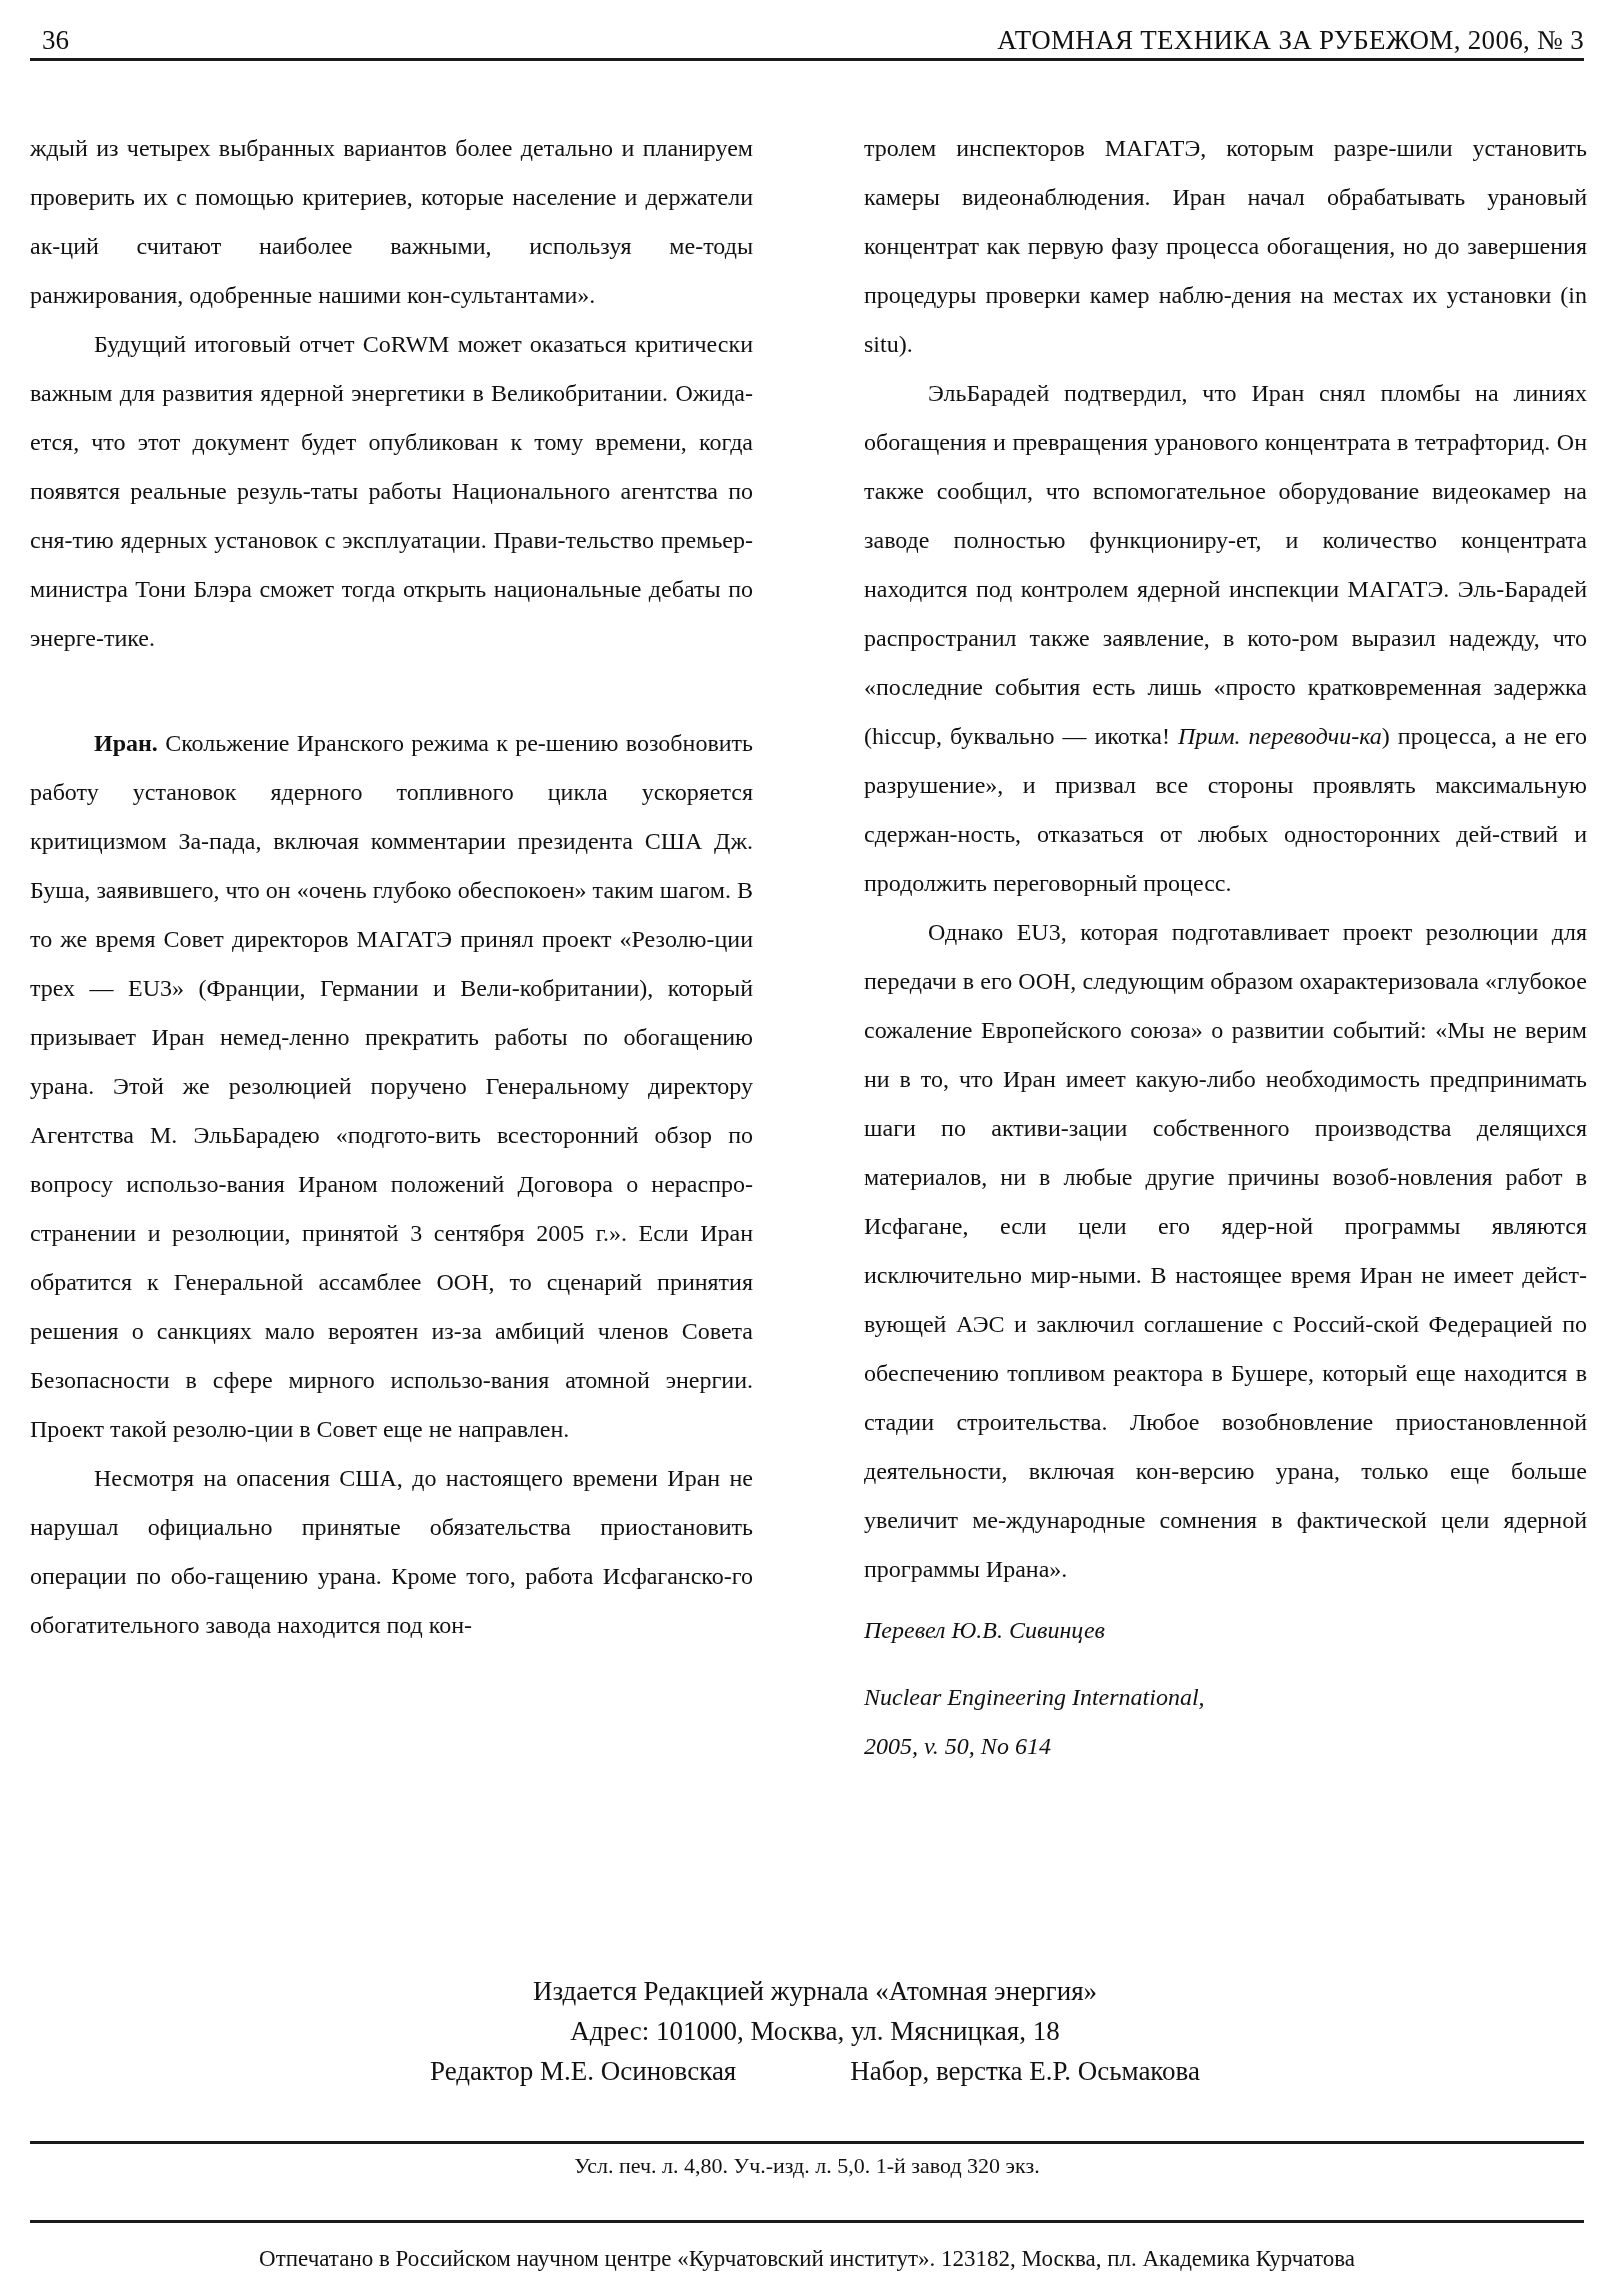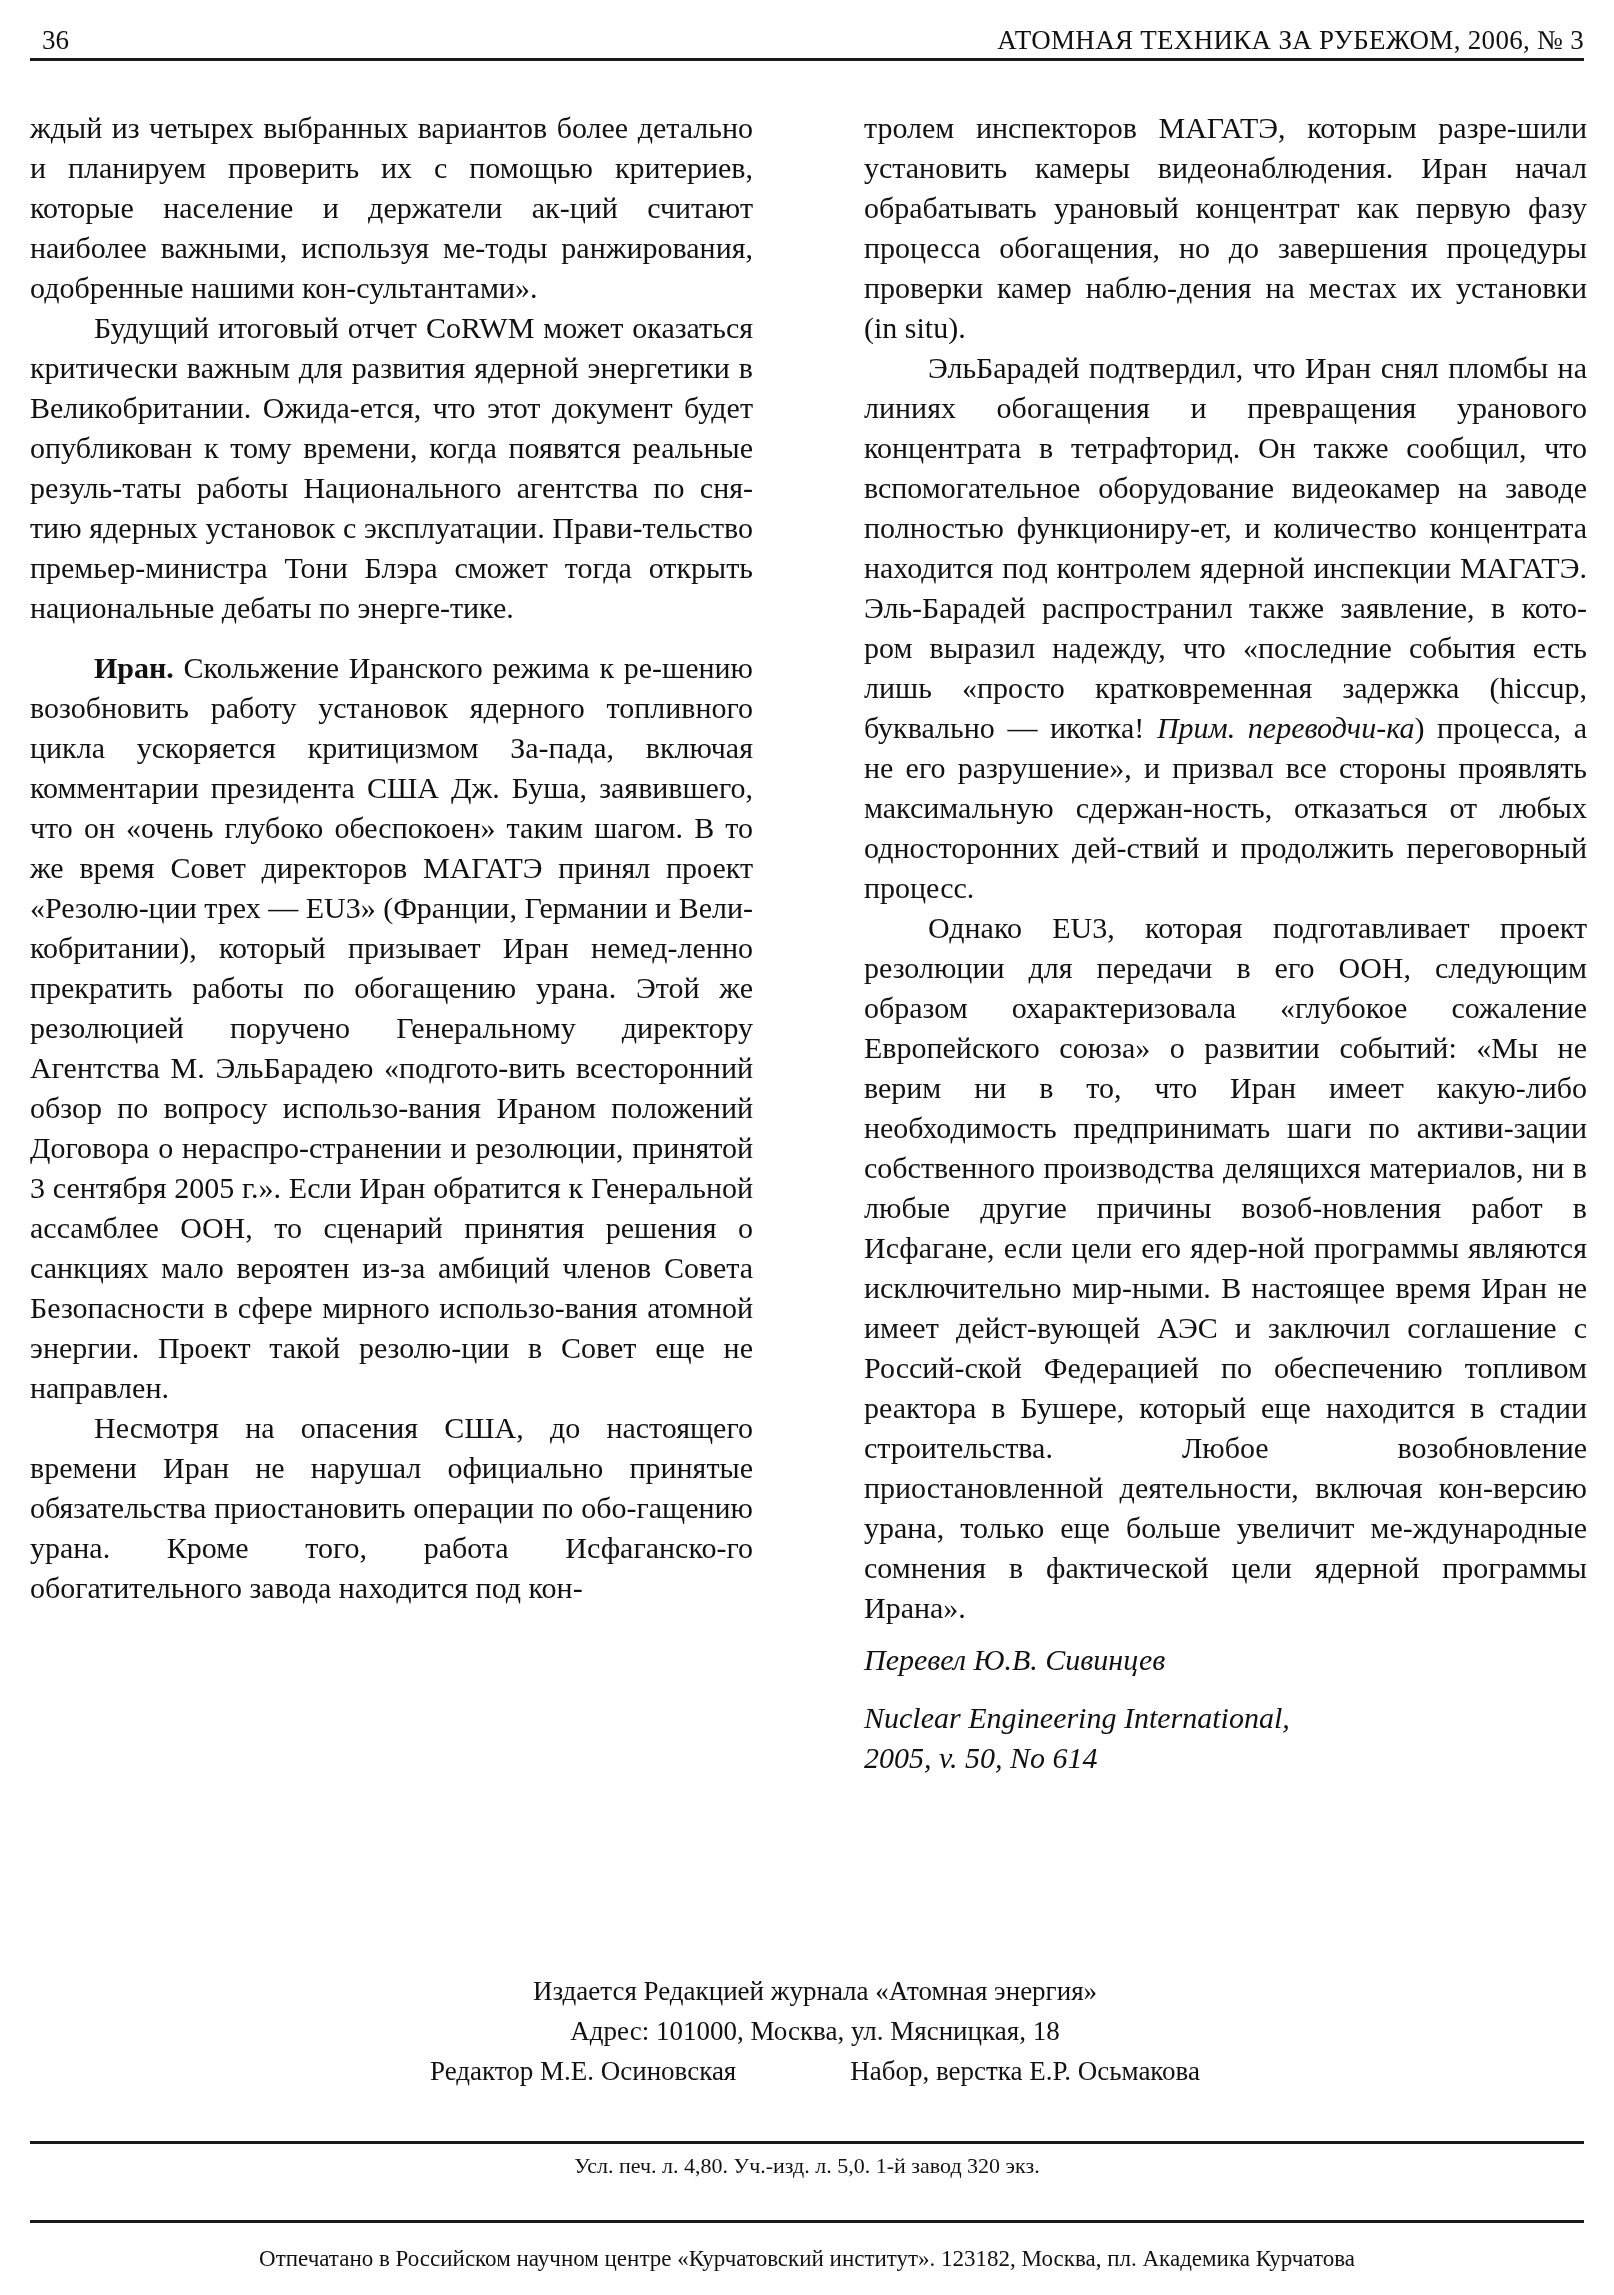--- a/index.html
+++ b/index.html
@@ -5,26 +5,26 @@
   html, body { margin: 0; padding: 0; background: #ffffff; }
   body {
     width: 1614px; height: 2295px; position: relative; overflow: hidden;
     font-family: "Liberation Serif", "DejaVu Serif", serif; color: #111;
   }
   .header { position: absolute; left: 30px; right: 30px; top: 20px; height: 40px; }
   .page-num { position: absolute; left: 12px; top: 5.4px; font-size: 27px; }
   .running-title { position: absolute; right: 0; top: 5.4px; font-size: 27px; letter-spacing: 0.3px; }
   .header-rule { position: absolute; left: 30px; right: 30px; top: 58px; height: 3.4px; background: #1a1a1a; }
 
-  .col { position: absolute; top: 108px; width: 723px; font-size: 30px; line-height: 40px; text-align: justify; hyphens: manual; }
+  .col { position: absolute; top: 124px; width: 723px; font-size: 24px; line-height: 49px; text-align: justify; hyphens: manual; }
   .col-left { left: 30px; }
   .col-right { left: 864px; }
   .col p { margin: 0; text-indent: 64px; }
   .col p.noindent { text-indent: 0; }
-  .col p.section { margin-top: 20px; }
+  .col p.section { margin-top: 56px; }
   .col b { font-weight: bold; }
   .col i { font-style: italic; }
   .signature { font-style: italic; margin-top: 12px; }
   .signature div { text-indent: 0; }
   .sig-gap { height: 17.5px; }
 
   .imprint { position: absolute; left: 16px; right: 0; top: 1971px; text-align: center; font-size: 27px; line-height: 40px; }
   .imprint .row { display: block; }
   .imprint .editors span { display: inline-block; text-align: right; }
   .imprint .editors span + span { margin-left: 114px; }

